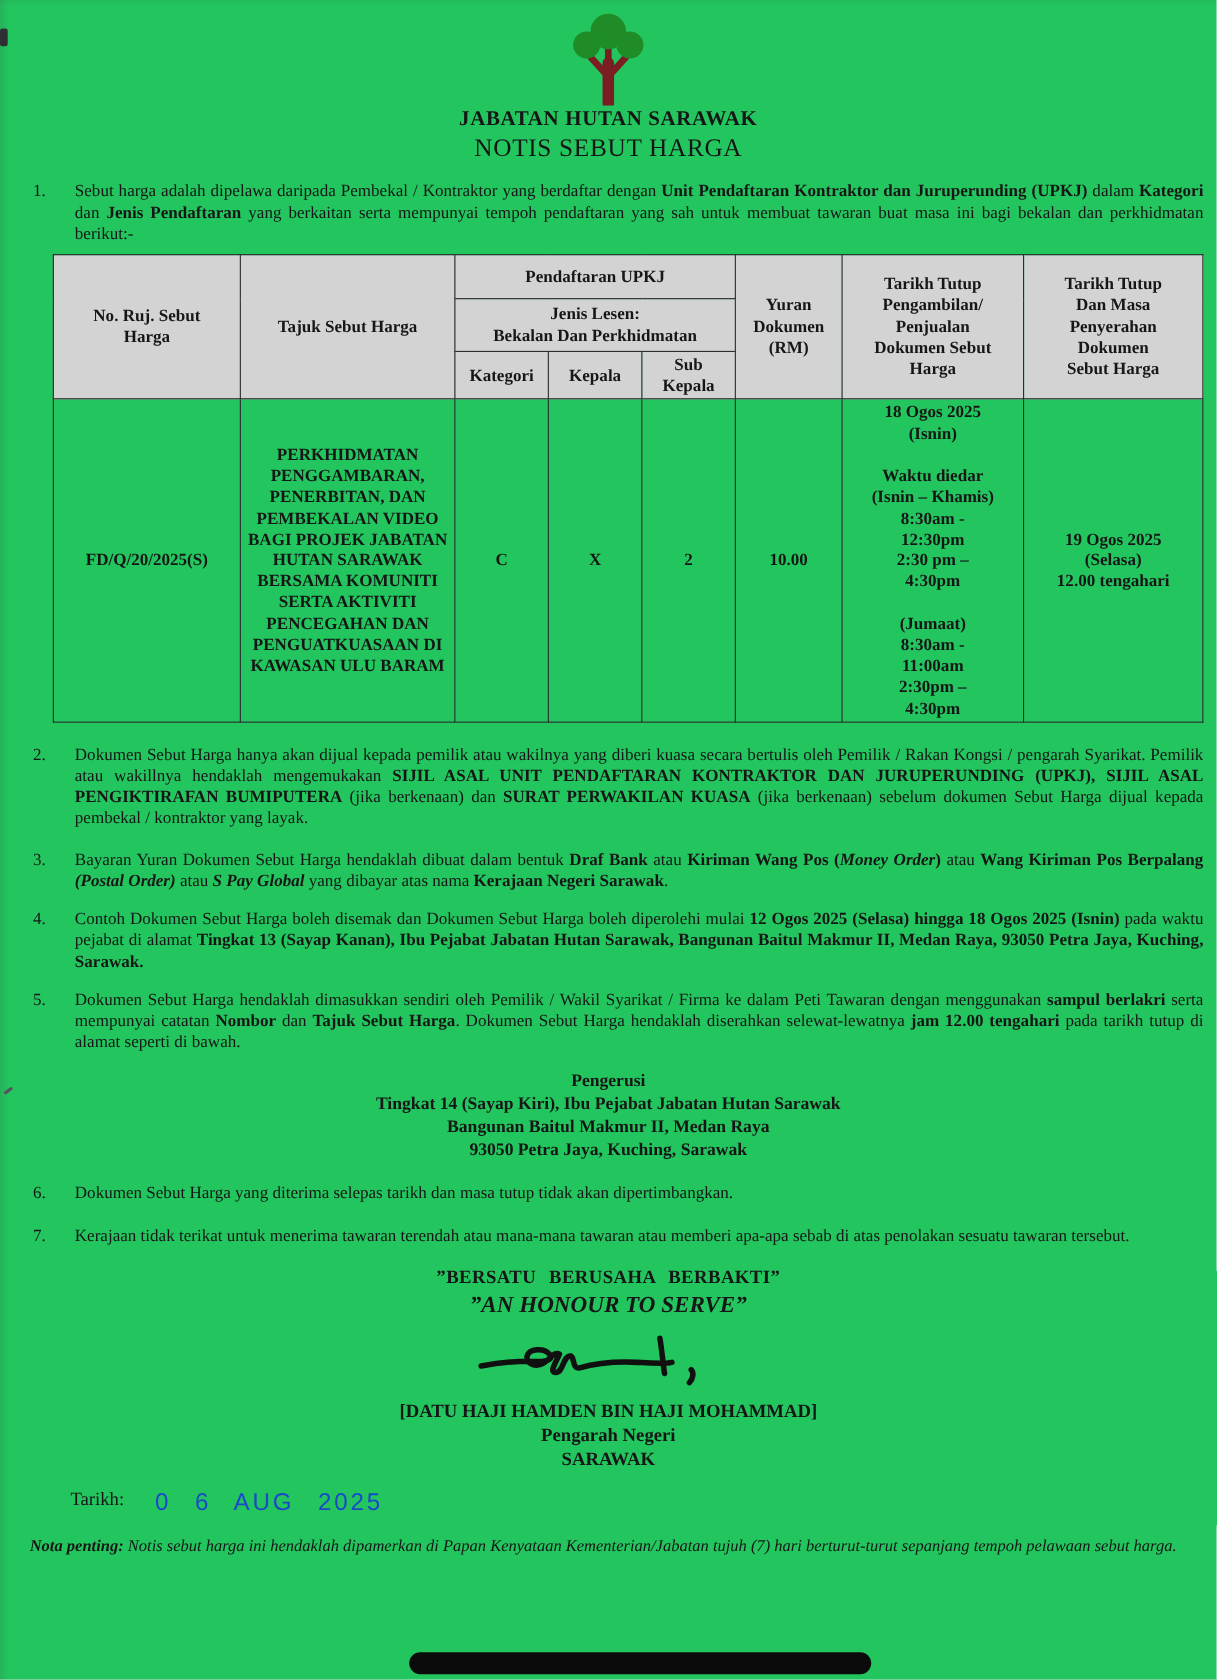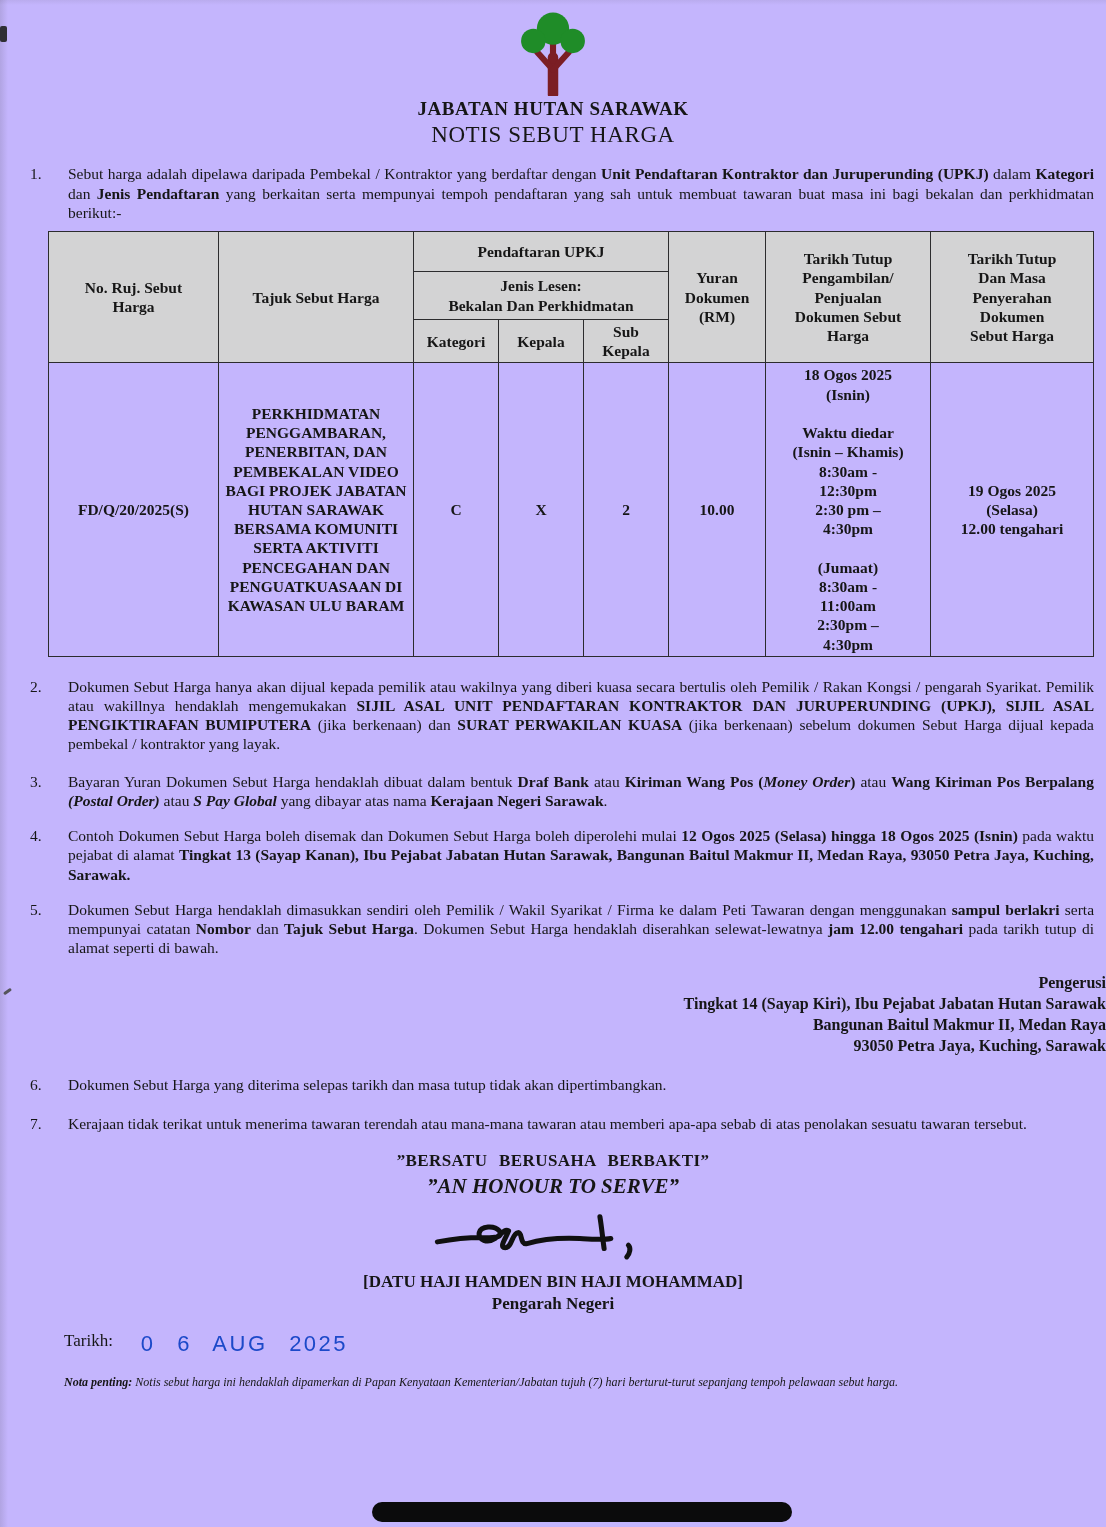--- a/index.html
+++ b/index.html
@@ -1,19 +1,19 @@
 <!DOCTYPE html>
 <html><head>
 <meta charset="utf-8">
 <style>
   * { margin:0; padding:0; box-sizing:border-box; }
   html,body { background:#e9e9ea; }
   .page {
     position:relative; width:1106px; height:1527px; margin:0 auto;
-    background:#c4b5fd; color:#161616; overflow:hidden;
+    background:#22c55e; color:#161616; overflow:hidden;
     font-family:"Liberation Serif", serif;
   }
   .edge-left { position:absolute; left:0; top:0; width:8px; height:100%;
     background:linear-gradient(to right, rgba(60,60,65,.14), rgba(0,0,0,0)); }
   .edge-top { position:absolute; left:0; top:0; width:100%; height:5px;
     background:linear-gradient(to bottom, rgba(60,60,65,.08), rgba(0,0,0,0)); }
   .mark-topleft { position:absolute; left:0px; top:26px; width:7px; height:16px;
     background:#2f2f33; border-radius:2px; }
   .mark-leftmid { position:absolute; left:3px; top:990px; width:9px; height:3px;
     background:#55555a; transform:rotate(-35deg); border-radius:2px; }
@@ -36,33 +36,33 @@
   table.quote th, table.quote td {
     border:1.6px solid #2c2c2e; text-align:center; vertical-align:middle;
     padding:2px 6px; line-height:1.24;
   }
   table.quote th { background:#d3d3d4; }
   .pre { white-space:pre-line; }
   .h-row1 { height:40px; } .h-row2 { height:48px; } .h-row3 { height:40px; }
   .body-row td { height:292px; }
   td.tajuk-cell { padding:4px 12px; }
 
-  .center-block { text-align:right; font-weight:bold; font-size:16px; line-height:1.3; }
+  .center-block { text-align:center; font-weight:bold; font-size:16px; line-height:1.3; }
   .mt16 { margin-top:16px; } .mt18 { margin-top:18px; } .mt20 { margin-top:20px; }
   .motto1 { text-align:center; font-weight:bold; font-size:17px; word-spacing:7px; letter-spacing:.4px; }
   .motto2 { text-align:center; font-weight:bold; font-style:italic; font-size:21px; margin-top:3px; }
   .sig-wrap { text-align:center; margin-top:6px; }
   .name-block { text-align:center; font-weight:bold; font-size:17px; line-height:1.28; }
 
   .date-row { display:flex; align-items:flex-start; margin:16px 0 0 64px; }
   .date-label { font-size:17px; }
   .date-stamp { font-family:"Liberation Sans", sans-serif; font-weight:normal;
     font-size:22px; letter-spacing:2.5px; word-spacing:13px; margin-left:28px; }
 
-  .nota { margin:18px 12px 0 64px; font-size:12px; line-height:1.3; text-align:justify; }
+  .nota { margin:18px 12px 0 27px; font-size:15px; line-height:1.3; text-align:justify; }
 
   .bottom-bar { position:absolute; left:372px; bottom:5px; width:420px; height:20px;
     background:#0b0b0c; border-radius:10px; }
 </style>
 </head>
 <body>
 
 <div class="page">
   <div class="edge-left"></div>
   <div class="edge-top"></div>
@@ -202,20 +202,21 @@
     <svg width="290" height="62" viewBox="0 0 300 74">
       <g stroke="#101010" stroke-width="6" fill="none" stroke-linecap="round" stroke-linejoin="round">
         <path d="M12,44 C34,40 54,38 74,39 C86,39 90,36 86,31 C80,24 64,25 62,33 C60,42 72,46 81,40 C88,35 92,28 97,31 C94,39 85,51 93,51 C101,51 101,34 108,33 C114,32 110,48 119,46 C136,41 160,39 182,40 C198,41 210,42 219,40"></path>
         <path d="M206,14 C208,26 209,38 211,52"></path>
         <path d="M240,48 C243,51 242,58 238,62"></path>
       </g>
     </svg>
     <div class="name-block">
       <div>[DATU HAJI HAMDEN BIN HAJI MOHAMMAD]</div>
       <div>Pengarah Negeri</div>
+      <div>SARAWAK</div>
     </div>
   </div>
 
   <div class="date-row">
     <span class="date-label">Tarikh:</span>
     <span class="date-stamp" style="color: rgb(28, 73, 201);">0 6 AUG 2025</span>
   </div>
 
   <div class="nota"><span class="seg-b seg-i">Nota penting:</span><span class="seg-i">  Notis sebut harga ini hendaklah dipamerkan di Papan Kenyataan Kementerian/Jabatan tujuh (7) hari berturut-turut sepanjang tempoh pelawaan sebut harga.</span></div>
 

